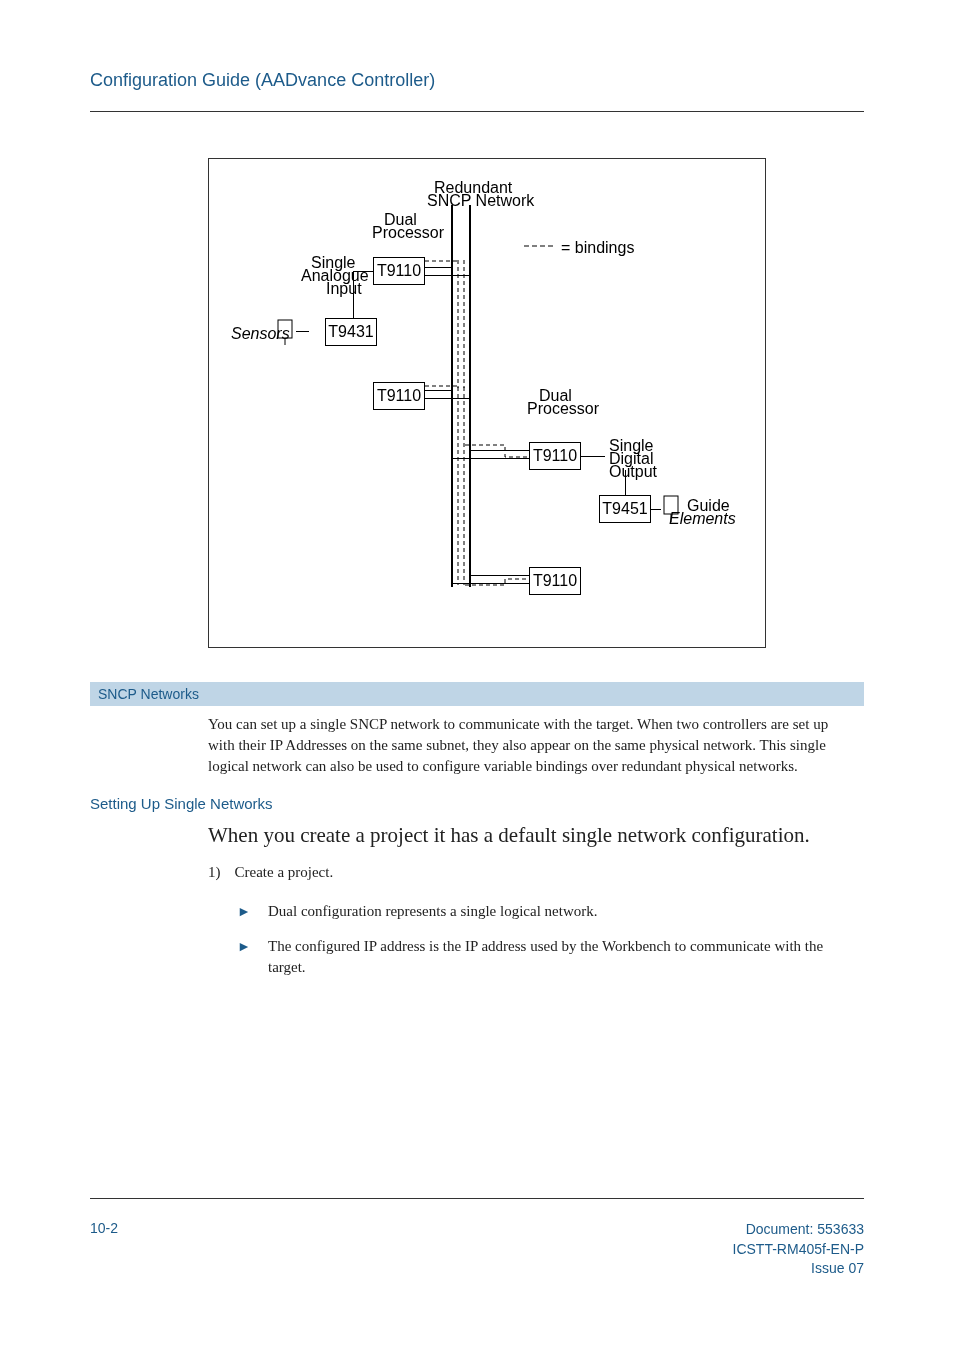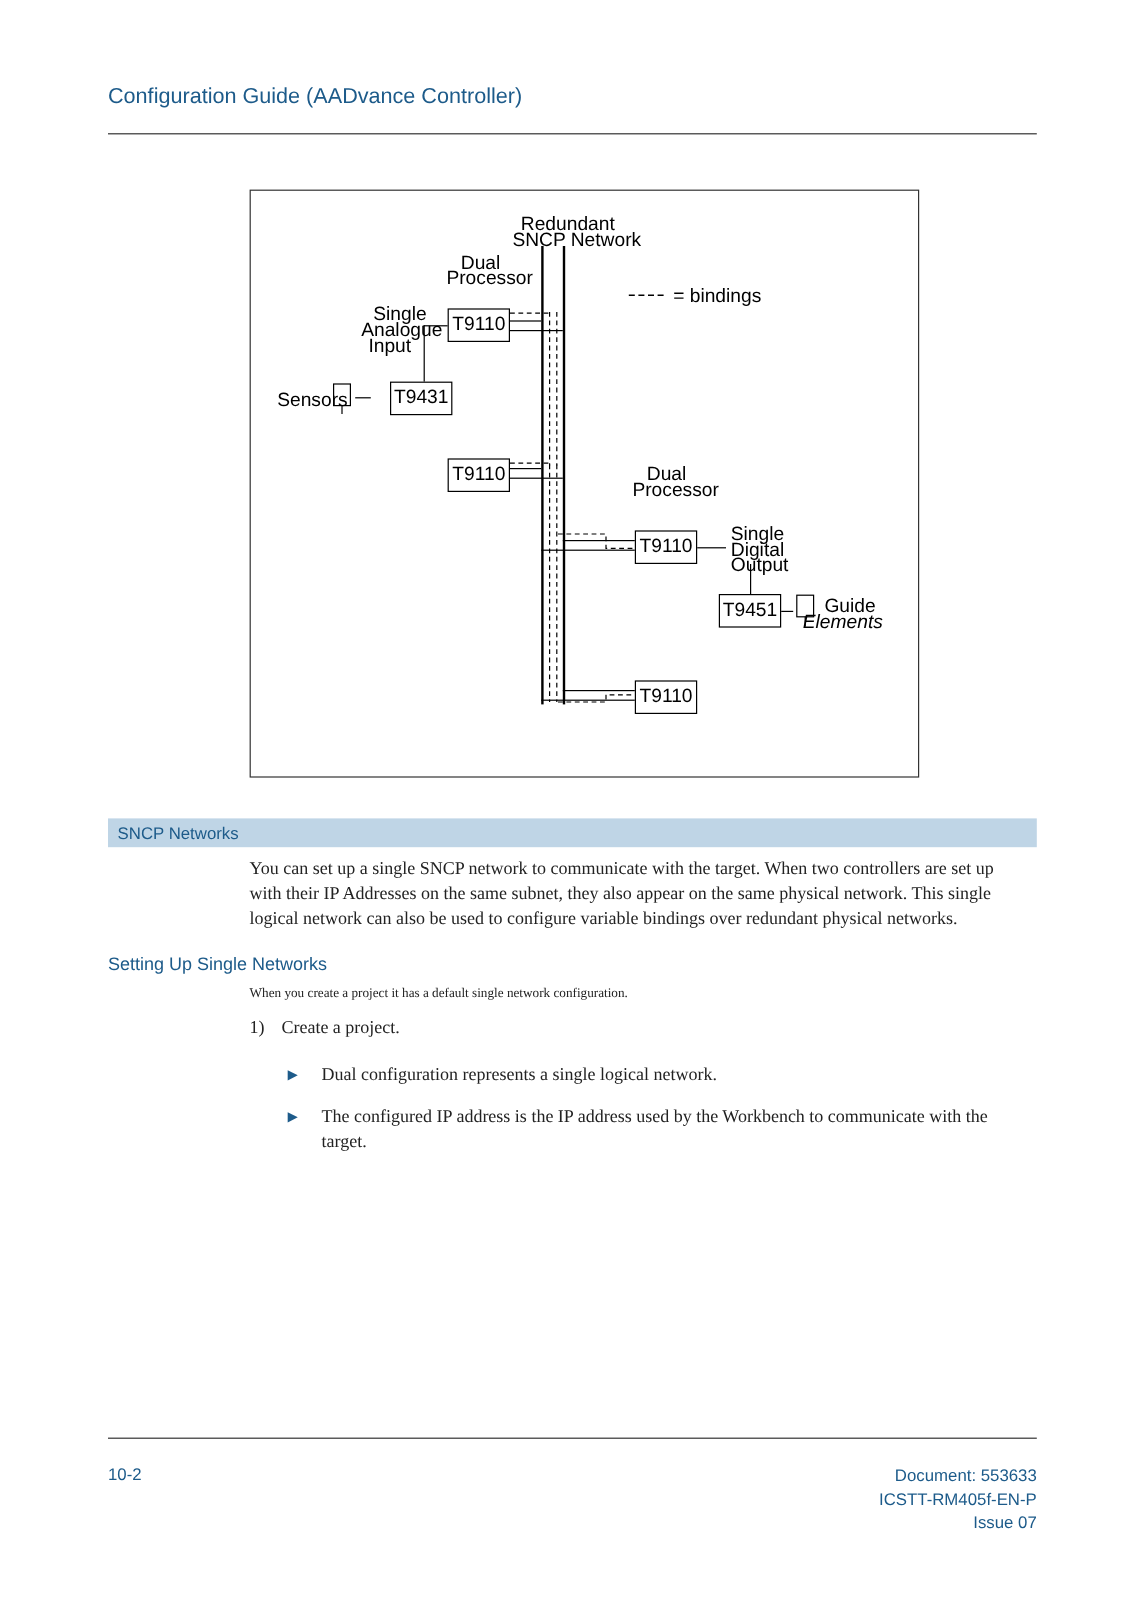--- a/index.html
+++ b/index.html
@@ -7,21 +7,21 @@
   .page { position: relative; width: 954px; height: 1349px; padding: 70px 90px 27px 90px; }
   .doc-title { color: #1d5b8a; font-size: 18px; margin-bottom: 10px; font-weight: 400;}
   .rule { border: none; border-top: 1px solid #333; margin-top: 20px; }
   .diagram-box { border: 1px solid #333; margin: 46px 118px 34px 118px; width: 558px; height: 490px; position: relative; font-family: Arial, sans-serif; font-size: 16px; color: #000; }
   .diagram-box * { position: absolute; }
   .lbl { white-space: nowrap; }
   .box { border: 1px solid #000; background: #fff; text-align: center; }
   .section-bar { background: #bfd5e6; color: #1d5b8a; font-size: 14px; padding: 4px 8px; margin-top: 10px; font-weight: 400;}
   .body-text { font-size: 15px; line-height: 1.4; margin: 8px 0 0 118px; width: 640px; font-family: Georgia, "Times New Roman", serif; color: #222; }
   .sub-heading { color: #1d5b8a; font-size: 15px; margin: 18px 0 0 0; font-weight: 400;}
-  .sub-body { font-size: 11px; line-height: 1.5; margin: 8px 0 0 118px; width: 640px; font-family: Georgia, "Times New Roman", serif; }
+  .sub-body { font-size: 21px; line-height: 1.5; margin: 8px 0 0 118px; width: 640px; font-family: Georgia, "Times New Roman", serif; }
   .list1 { margin: 12px 0 0 118px; font-size: 15px; font-family: Georgia, "Times New Roman", serif; }
   .list1 .item { display: flex; gap: 14px; margin-bottom: 20px; }
   .list2 { margin: 12px 0 0 150px; font-size: 15px; font-family: Georgia, "Times New Roman", serif; }
   .list2 .bul { display: flex; gap: 14px; margin-bottom: 14px; align-items: flex-start; }
   .list2 .arrow { color: #1d5b8a; font-weight: bold; flex: 0 0 14px; line-height: 1.4; }
   .list2 .txt { width: 560px; line-height: 1.4; }
   .footer-rule { position: absolute; left: 90px; right: 90px; bottom: 150px; border: none; border-top: 1px solid #333; }
   .footer { position: absolute; left: 90px; right: 90px; bottom: 70px; display: flex; justify-content: space-between; font-size: 14px; color: #1d5b8a; }
   .footer .right { text-align: right; line-height: 1.4; }
   svg.dline { overflow: visible; }
@@ -45,39 +45,39 @@
     <span class="lbl" style="left:175px; top:52px;">Dual</span>
     <span class="lbl" style="left:163px; top:65px;">Processor</span>
 
     <svg class="dline" style="left:315px; top:86px; width:30px; height:2px;">
         <line x1="0" y1="1" x2="30" y2="1" stroke="#000" stroke-width="1.2" stroke-dasharray="5,3"></line>
       </svg>
     <span class="lbl" style="left:352px; top:80px;">= bindings</span>
 
     <span class="lbl" style="left:102px; top:95px;">Single</span>
     <span class="lbl" style="left:92px; top:108px;">Analogue</span>
-    <span class="lbl" style="left:98px; top:121px;">Input</span>
+    <span class="lbl" style="left:117px; top:121px;">Input</span>
 
     <div class="box" style="left:164px; top:98px; width:52px; height:28px; line-height:26px;">T9110</div>
 
     <div style="left:216px; top:108px; width:26px; height:0; border-top:1.5px solid #000;"></div>
     <div style="left:216px; top:116px; width:44px; height:0; border-top:1.5px solid #000;"></div>
 
     <svg class="dline" style="left:216px; top:101px; width:32px; height:2px;">
         <line x1="0" y1="1" x2="32" y2="1" stroke="#000" stroke-width="1" stroke-dasharray="4,3"></line>
       </svg>
 
     <svg class="dline" style="left:248px; top:101px; width:2px; height:128px;">
         <line x1="1" y1="0" x2="1" y2="128" stroke="#000" stroke-width="1" stroke-dasharray="4,3"></line>
       </svg>
     <svg class="dline" style="left:254px; top:101px; width:2px; height:128px;">
         <line x1="1" y1="0" x2="1" y2="128" stroke="#000" stroke-width="1" stroke-dasharray="4,3"></line>
       </svg>
 
-    <span class="lbl" style="left:22px; top:166px;">Sensors</span>
+    <span class="lbl" style="left:22px; top:166px;font-style:italic;">Sensors</span>
     <svg style="left:66px; top:159px; width:22px; height:28px;">
       <rect x="3" y="2" width="14" height="18" fill="none" stroke="#000"></rect>
       <line x1="10" y1="20" x2="10" y2="27" stroke="#000"></line>
     </svg>
 
     <div style="left:87px; top:172px; width:13px; height:0; border-top:1px solid #000;"></div>
 
     <div class="box" style="left:116px; top:159px; width:52px; height:28px; line-height:26px;text-align:center;">T9431</div>
 
     <div style="left:144px; top:112px; width:20px; height:0; border-top:1px solid #000;"></div>

